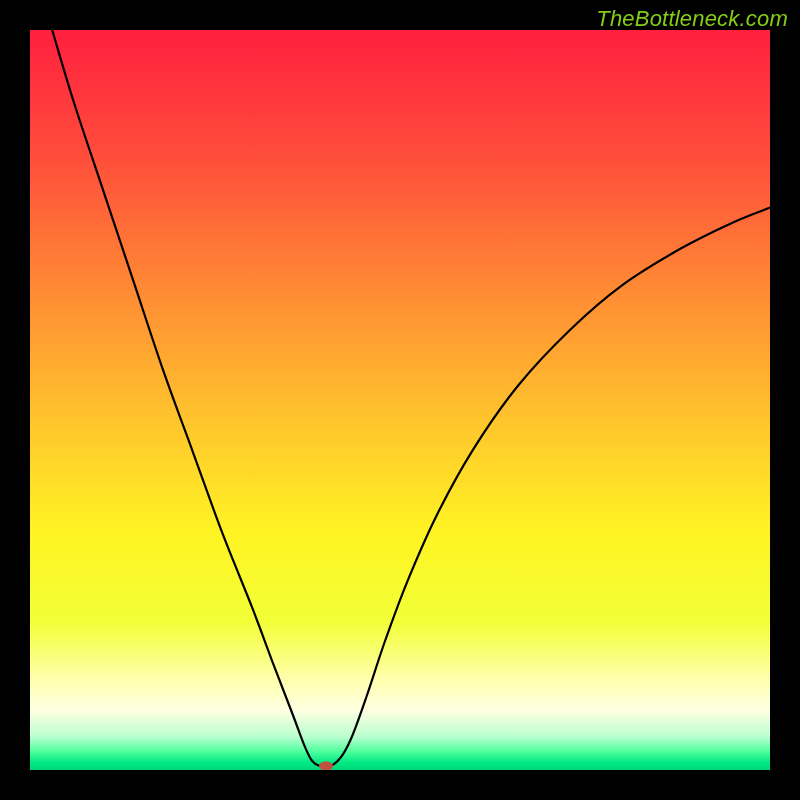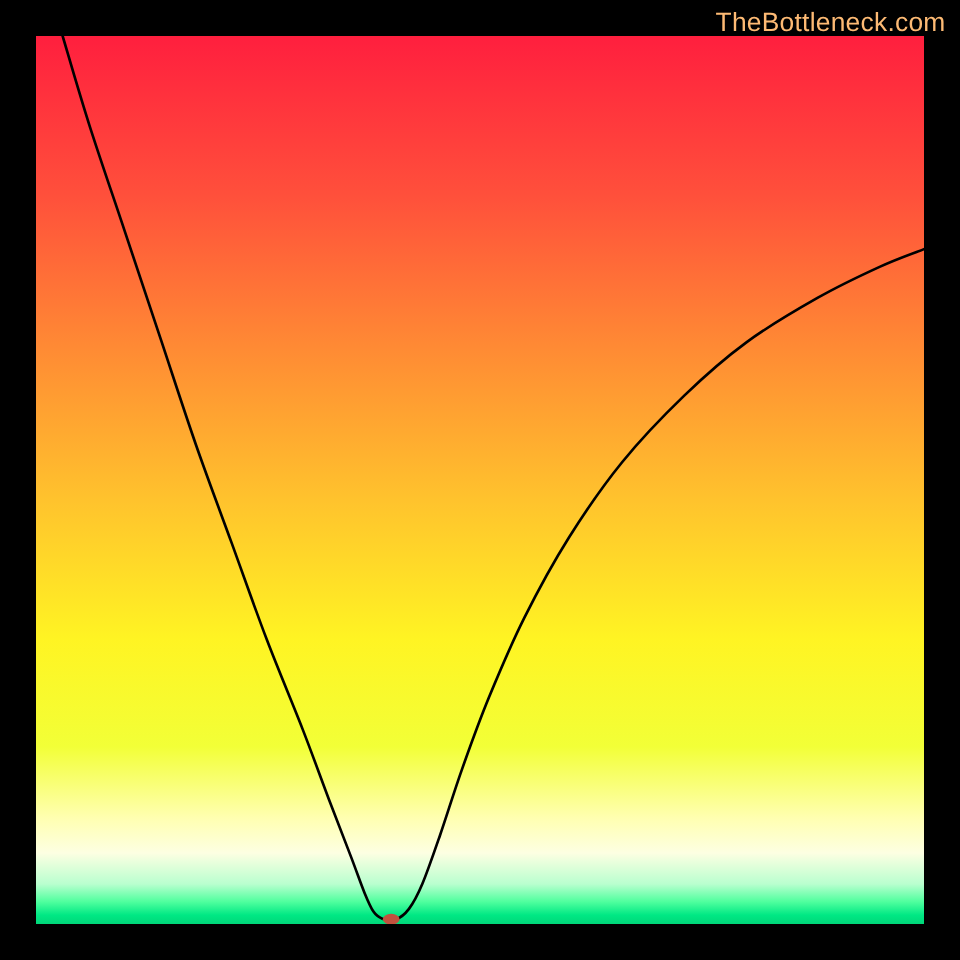--- a/index.html
+++ b/index.html
@@ -23,25 +23,26 @@
     left: 30px;
     top: 30px;
     width: 740px;
     height: 740px;
     overflow: hidden;
   }
   .watermark {
     position: absolute;
     top: 6px;
     right: 12px;
-    color: #fdba74;
+    color: #84cc16;
     font-size: 22px;
     font-weight: 500;
     letter-spacing: 0.2px;
     z-index: 5;
+    font-style: italic;
   }
   svg { display: block; }
 </style>
 </head>
 <body>
 
 <div class="frame">
 
   <div class="watermark">TheBottleneck.com</div>
 

